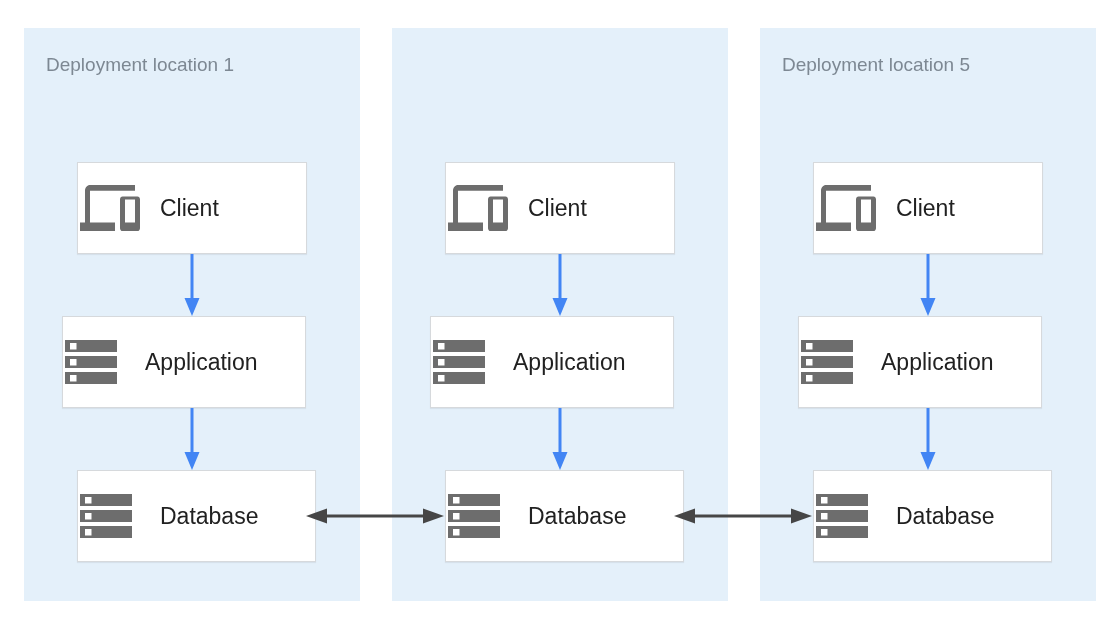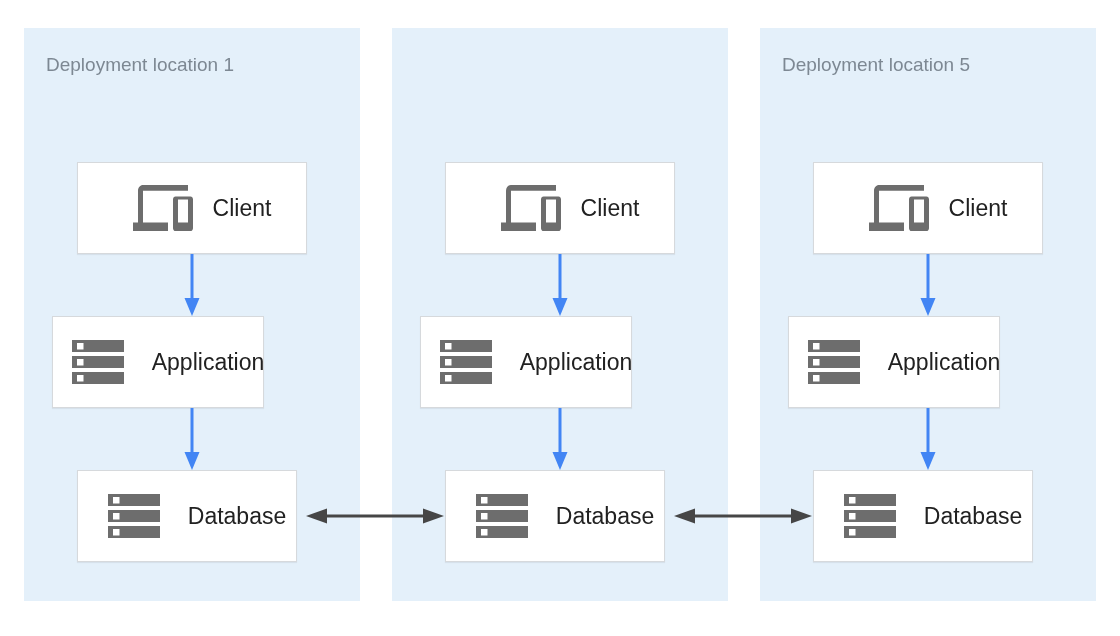--- a/index.html
+++ b/index.html
@@ -37,29 +37,28 @@
     font-size:19px;line-height:26px;
     font-weight:400;
     color:var(--panel-title-text);
     white-space:nowrap;
   }
   .node{
     position:absolute;
     display:flex;align-items:center;
     box-sizing:border-box;
     height:92px;
-    padding-left:20px;
+    padding-left:2px;
     background:var(--box-bg);
     border:1px solid var(--box-border);
     box-shadow:0 1px 1px rgba(0,0,0,0.06);
-    justify-content:center;
   }
   .node.client{left:53px;top:134px;width:230px}
-  .node.app{left:28px;top:288px;width:212px}
-  .node.db{left:53px;top:442px;width:220px}
+  .node.app{left:38px;top:288px;width:244px}
+  .node.db{left:53px;top:442px;width:239px}
   .icon{
     width:60px;
     display:flex;align-items:center;justify-content:flex-start;
     flex:0 0 auto;
   }
   .icon .glyph-fill{fill:var(--icon);}
   .icon .glyph-hole{fill:var(--box-bg);}
   .node .label{
     margin-left:20px;
     font-size:23px;

